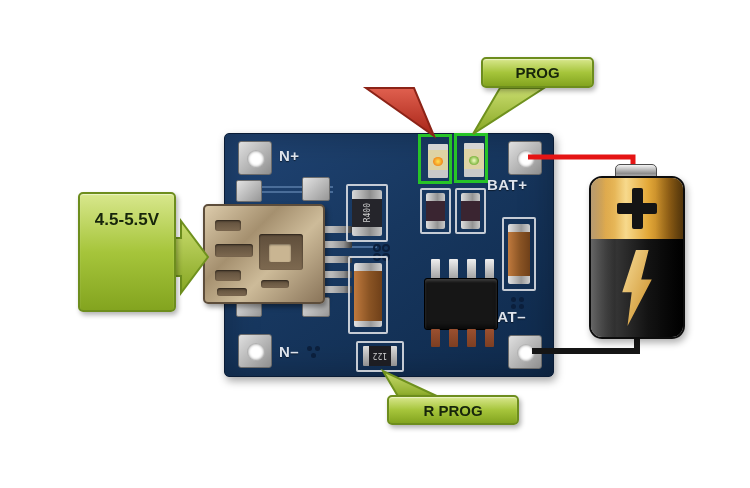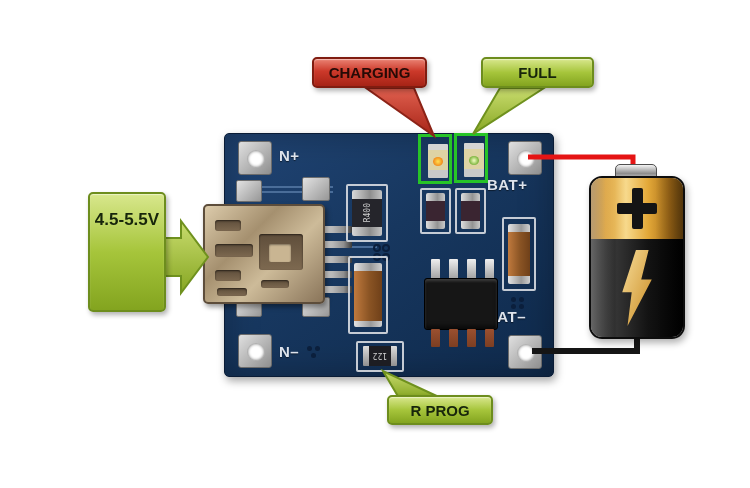--- a/index.html
+++ b/index.html
@@ -296,29 +296,26 @@
             <stop offset="0" stop-color="#f7dd9a"></stop>
               <stop offset="1" stop-color="#c98a20"></stop>
           </linearGradient>
         </defs>
         <polygon points="13,0 25,0 18,28 28,28 5,72 9,40 0,40" fill="url(#gBolt)"></polygon>
       </svg>
     </div>
     <div class="abs bat-gloss"></div>
   </div>
 
-  <div class="abs bubble bubble-red" style="left:312px;top:57px;width:115px;height:31px;font-size:15px;">
-    <span>CHARGING</span>
-  </div>
 
   <div class="abs bubble bubble-green" style="left:481px;top:57px;width:113px;height:31px;font-size:15px;">
-    <span>FULL</span>
-  </div>
-
-  <div class="abs bubble bubble-green usb-bubble" style="left:88px;top:192px;width:78px;height:120px;">
+    <span>PROG</span>
+  </div>
+
+  <div class="abs bubble bubble-green usb-bubble" style="left:78px;top:192px;width:98px;height:120px;">
     <span class="usb-volt">4.5-5.5V</span>
   </div>
 
-  <div class="abs bubble bubble-green" style="left:387px;top:395px;width:106px;height:30px;font-size:15px;">
+  <div class="abs bubble bubble-green" style="left:387px;top:395px;width:132px;height:30px;font-size:15px;">
     <span>R PROG</span>
   </div>
 
 </div>
 
 </body></html>

